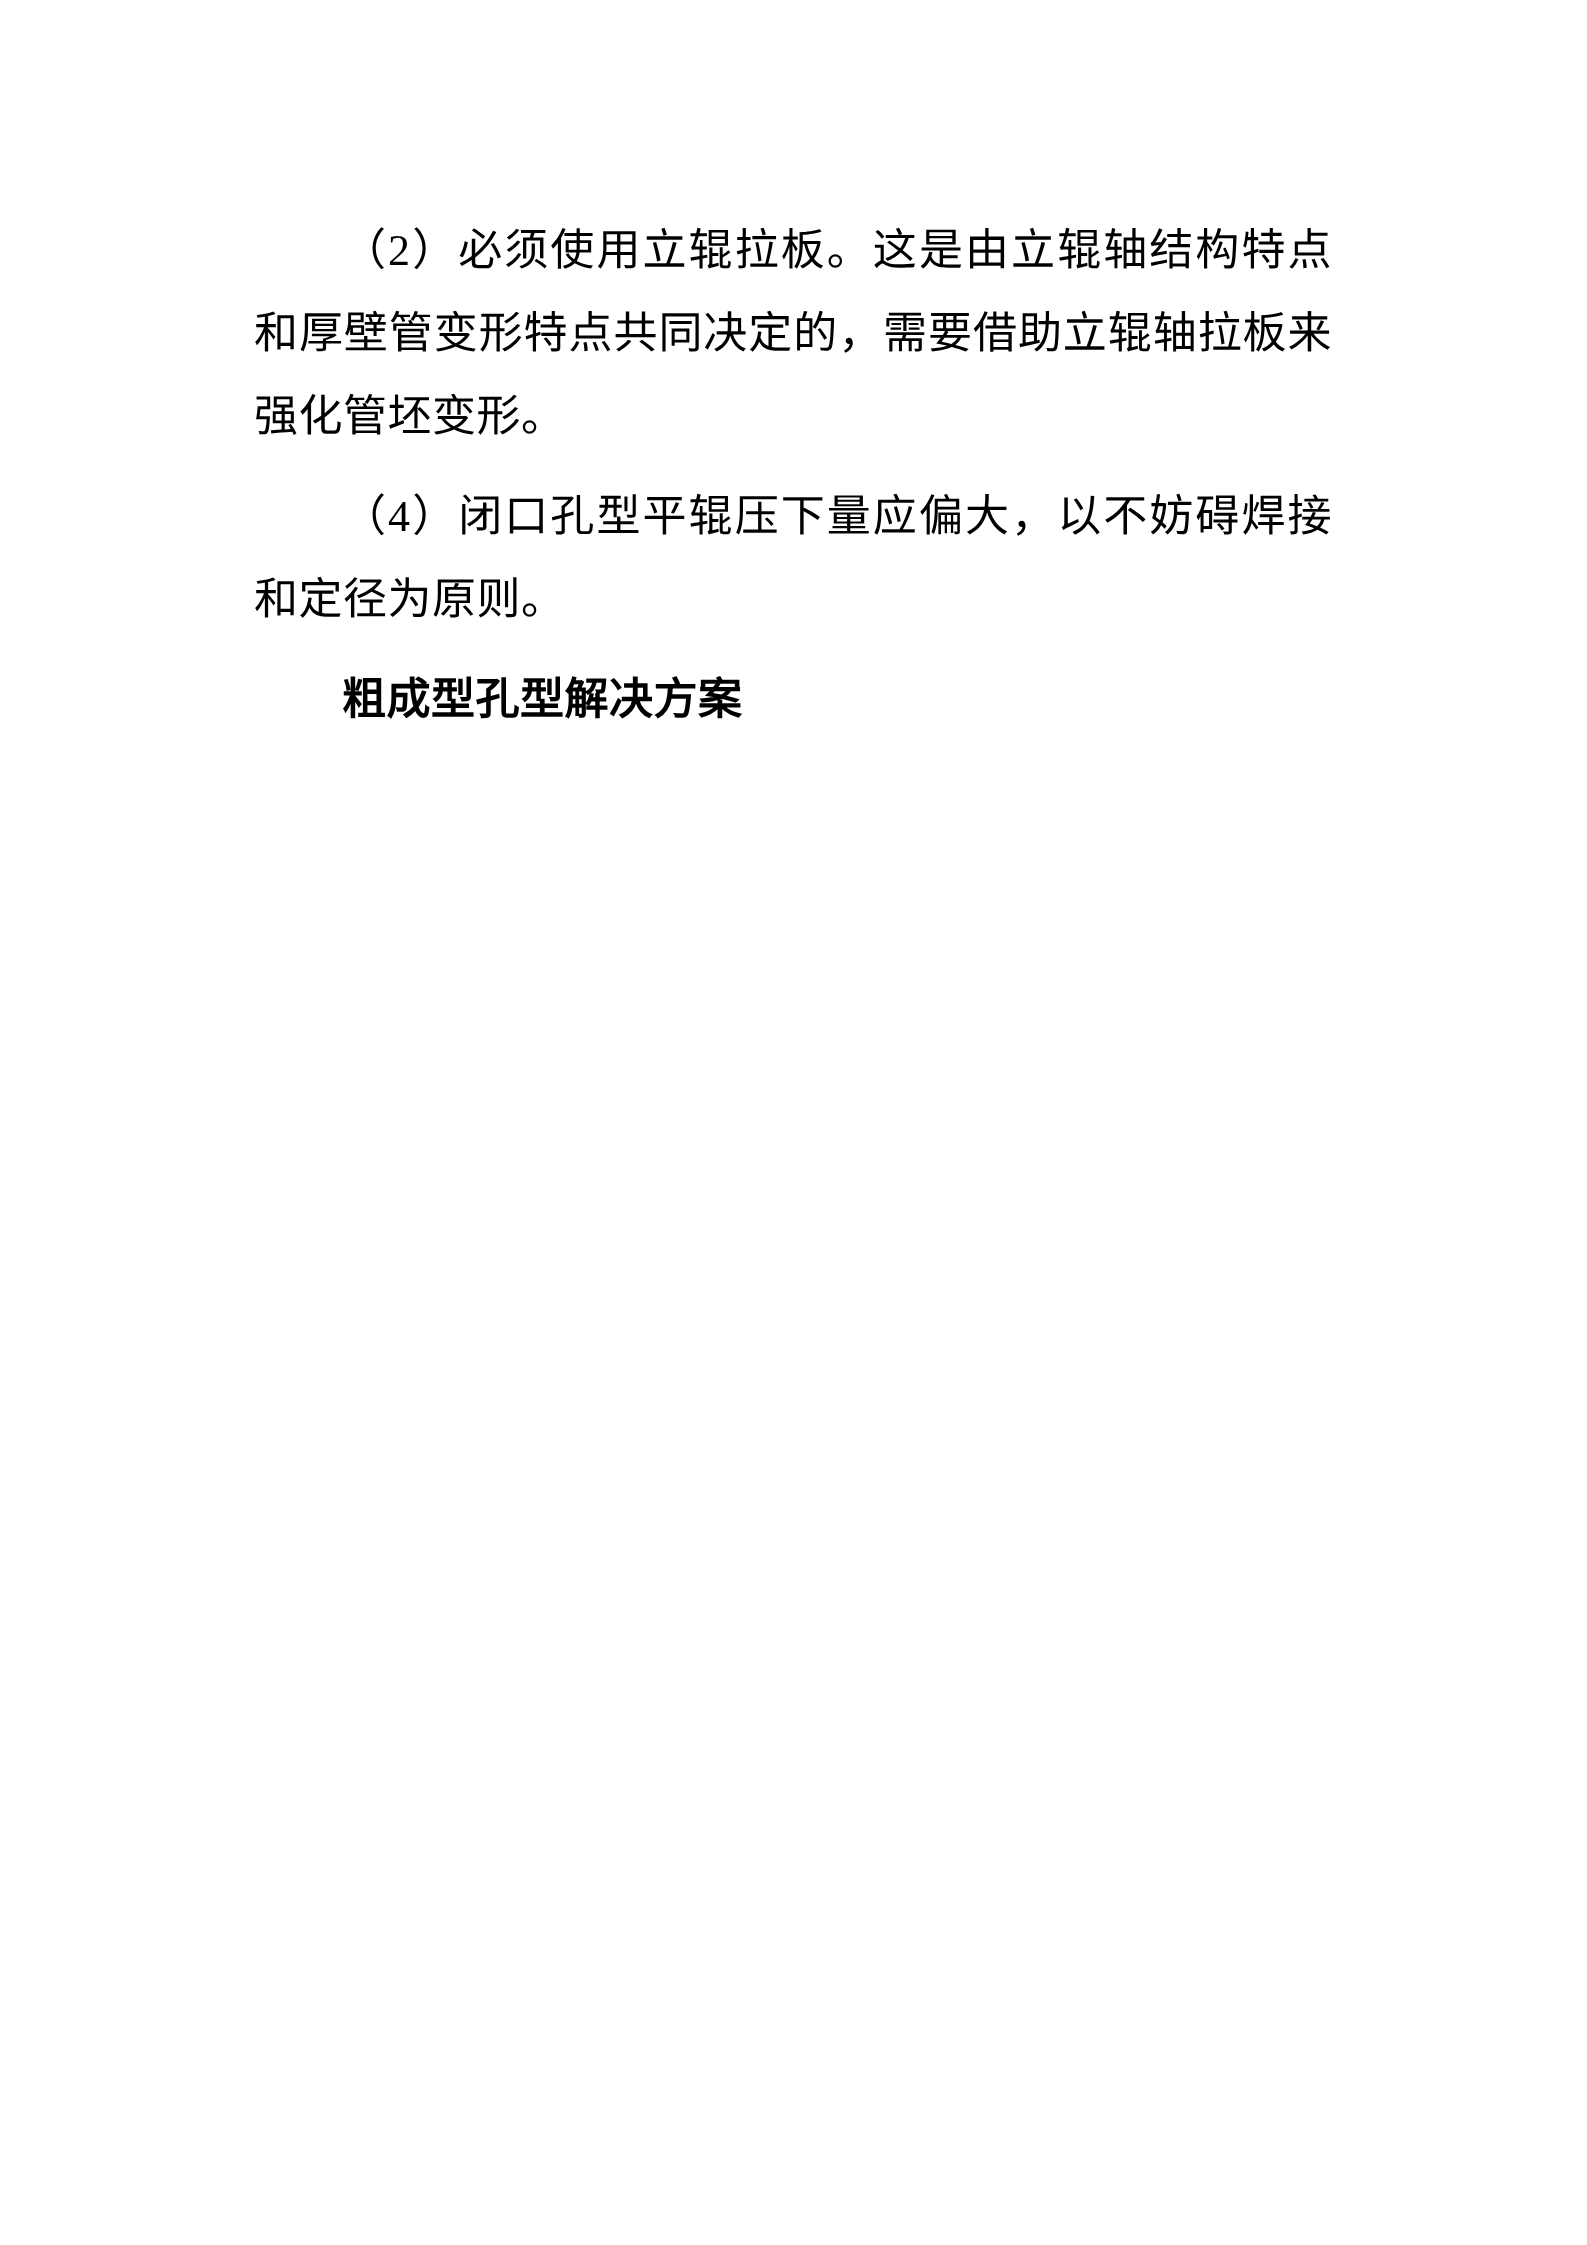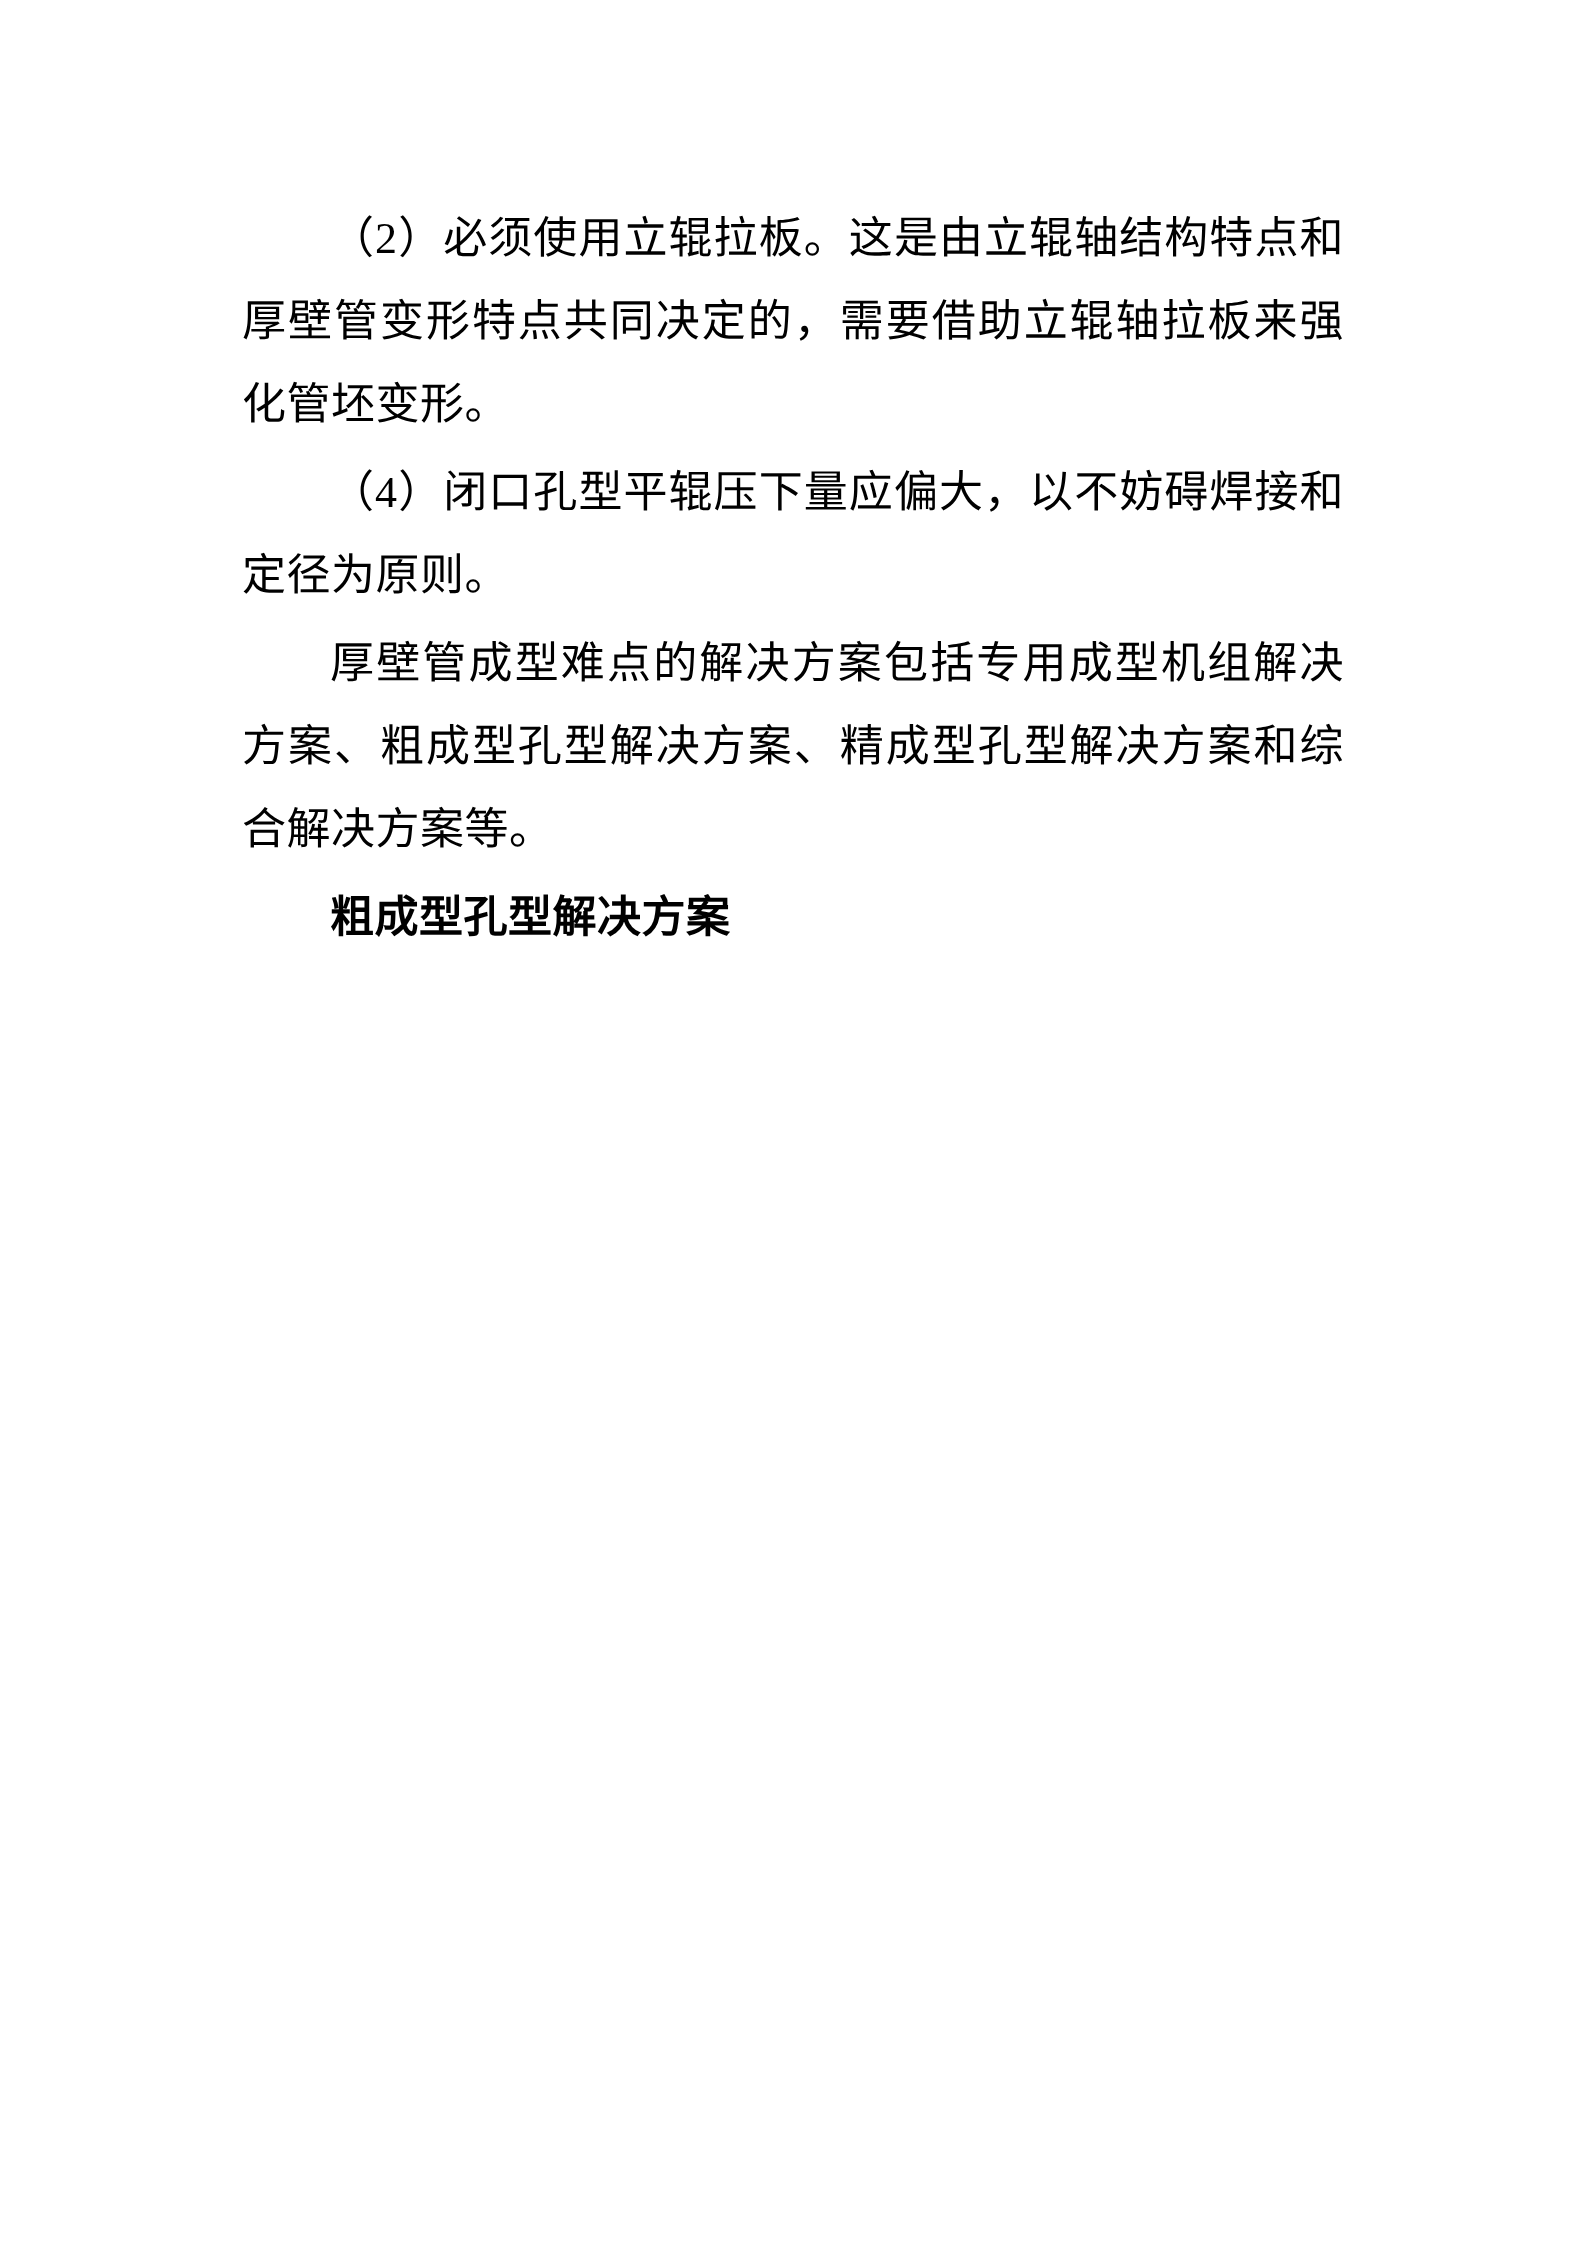--- a/index.html
+++ b/index.html
@@ -28,31 +28,30 @@
     top: 192px;
     width: 1112px;
     color: #000000;
     font-size: 44px;
     line-height: 83px;
     text-align: justify;
     text-justify: inter-character;
     letter-spacing: 0.5px;
   }
   .text-block p {
-    margin: 5px;
+    margin: 17px;
     padding: 0;
     text-indent: 2em;
   }
   .text-block p.heading {
     font-weight: bold;
   }
 </style>
 </head>
 <body>
 
 <div class="page">
   <div class="text-block">
       <p class="body">（2）必须使用立辊拉板。这是由立辊轴结构特点和厚壁管变形特点共同决定的，需要借助立辊轴拉板来强化管坯变形。</p>
       <p class="body">（4）闭口孔型平辊压下量应偏大，以不妨碍焊接和定径为原则。</p>
-      <p class="body">厚壁管成型难点的解决方案包括专用成型机组解决方案、粗成型孔型解决方案、精成型孔型解决方案和综合解决方案等。</p>
       <p class="heading">粗成型孔型解决方案</p>
     </div>
 </div>
 
 </body></html>

